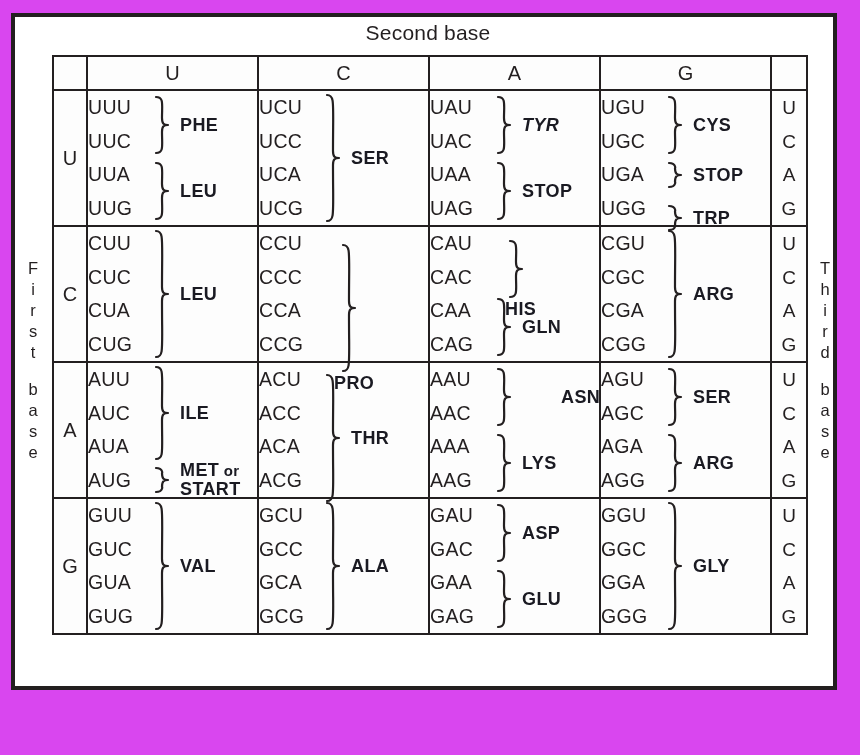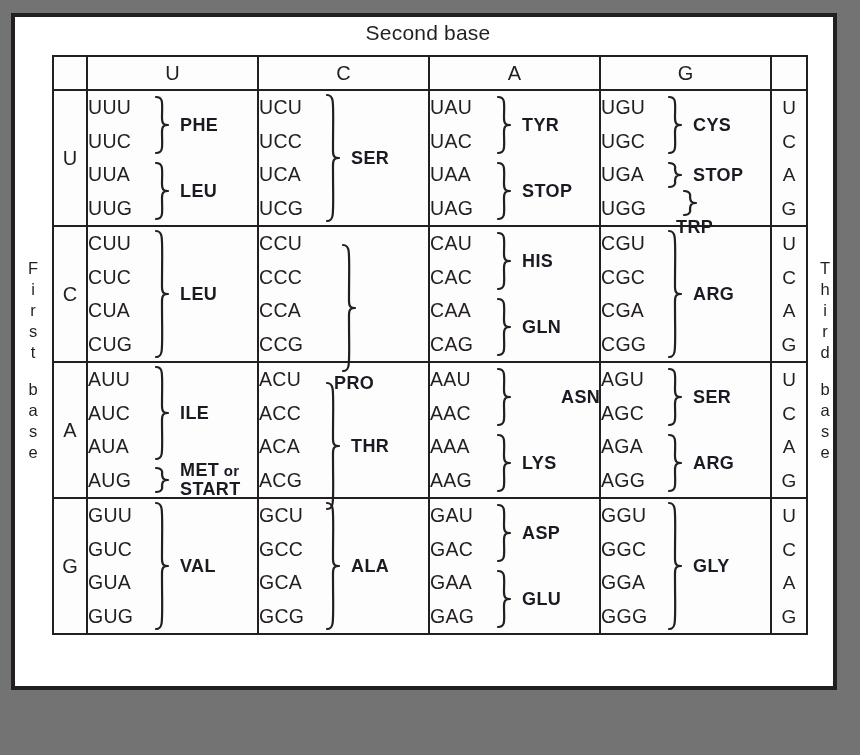--- a/index.html
+++ b/index.html
@@ -13,21 +13,21 @@
     font-family: "Liberation Sans", sans-serif;
     color: #1a1a22;
     overflow: hidden;
   }
 
   
   #page {
     position: absolute;
     left: 0; top: 0;
     width: 860px; height: 755px;
-    background: #737373;
+    background: #d946ef;
   }
   #outer-frame {
     position: absolute;
     left: 11px;
     top: 13px;
     width: 826px;
     height: 677px;
     border: 4px solid #231f20;
     background: #ffffff;
     box-sizing: border-box;
@@ -276,21 +276,21 @@
             </div>
           </td>
           <td class="codon-cell">
             <div class="codon-grid">
               <div class="codon-list">
                 <span class="codon">UAU</span>
                 <span class="codon">UAC</span>
                 <span class="codon">UAA</span>
                 <span class="codon">UAG</span>
               </div>
-              <div class="group" style="top: 4px; height: 60px;">
+              <div class="group" style="top: 4px; height: 60px; font-style: italic;">
                 <div class="brace">
                   <svg width="17" height="60" viewBox="0 0 17 60">
                     <path d="M 2,2 C 10,2 8,9 8,23 C 8,29 10,30 14,30 C 10,30 8,31 8,37 C 8,51 10,58 2,58" fill="none" stroke="#231f20" stroke-width="2.2" stroke-linecap="round" stroke-linejoin="round"></path>
                   </svg>
                 </div>
                 <div class="aa">TYR</div>
               </div>
               <div class="group" style="top: 70px; height: 60px;">
                 <div class="brace">
                   <svg width="17" height="60" viewBox="0 0 17 60">
@@ -318,21 +318,21 @@
                 <div class="aa">CYS</div>
               </div>
               <div class="group" style="top: 70px; height: 28px;">
                 <div class="brace">
                   <svg width="17" height="28" viewBox="0 0 17 28">
                     <path d="M 2,2 C 10,2 8,9 8,7 C 8,13 10,14 14,14 C 10,14 8,15 8,21 C 8,19 10,26 2,26" fill="none" stroke="#231f20" stroke-width="2.2" stroke-linecap="round" stroke-linejoin="round"></path>
                   </svg>
                 </div>
                 <div class="aa">STOP</div>
               </div>
-              <div class="group" style="top: 98px; height: 28px; flex-direction: column;">
+              <div class="group" style="top: 113px; height: 28px;">
                 <div class="brace">
                   <svg width="17" height="28" viewBox="0 0 17 28">
                     <path d="M 2,2 C 10,2 8,9 8,7 C 8,13 10,14 14,14 C 10,14 8,15 8,21 C 8,19 10,26 2,26" fill="none" stroke="#231f20" stroke-width="2.2" stroke-linecap="round" stroke-linejoin="round"></path>
                   </svg>
                 </div>
                 <div class="aa">TRP</div>
               </div>
             </div>
           </td>
           <td class="third-base-cell">
@@ -381,21 +381,21 @@
             </div>
           </td>
           <td class="codon-cell">
             <div class="codon-grid">
               <div class="codon-list">
                 <span class="codon">CAU</span>
                 <span class="codon">CAC</span>
                 <span class="codon">CAA</span>
                 <span class="codon">CAG</span>
               </div>
-              <div class="group" style="top: 4px; height: 60px;">
+              <div class="group" style="top: 12px; height: 60px; flex-direction: column;">
                 <div class="brace">
                   <svg width="17" height="60" viewBox="0 0 17 60">
                     <path d="M 2,2 C 10,2 8,9 8,23 C 8,29 10,30 14,30 C 10,30 8,31 8,37 C 8,51 10,58 2,58" fill="none" stroke="#231f20" stroke-width="2.2" stroke-linecap="round" stroke-linejoin="round"></path>
                   </svg>
                 </div>
                 <div class="aa">HIS</div>
               </div>
               <div class="group" style="top: 70px; height: 60px;">
                 <div class="brace">
                   <svg width="17" height="60" viewBox="0 0 17 60">
@@ -463,21 +463,21 @@
             </div>
           </td>
           <td class="codon-cell">
             <div class="codon-grid">
               <div class="codon-list">
                 <span class="codon">ACU</span>
                 <span class="codon">ACC</span>
                 <span class="codon">ACA</span>
                 <span class="codon">ACG</span>
               </div>
-              <div class="group" style="top: 18px; height: 130px;">
+              <div class="group" style="top: 10px; height: 130px;">
                 <div class="brace">
                   <svg width="17" height="130" viewBox="0 0 17 130">
                     <path d="M 2,2 C 10,2 8,9 8,58 C 8,64 10,65 14,65 C 10,65 8,66 8,72 C 8,121 10,128 2,128" fill="none" stroke="#231f20" stroke-width="2.2" stroke-linecap="round" stroke-linejoin="round"></path>
                   </svg>
                 </div>
                 <div class="aa">THR</div>
               </div>
             </div>
           </td>
           <td class="codon-cell">

